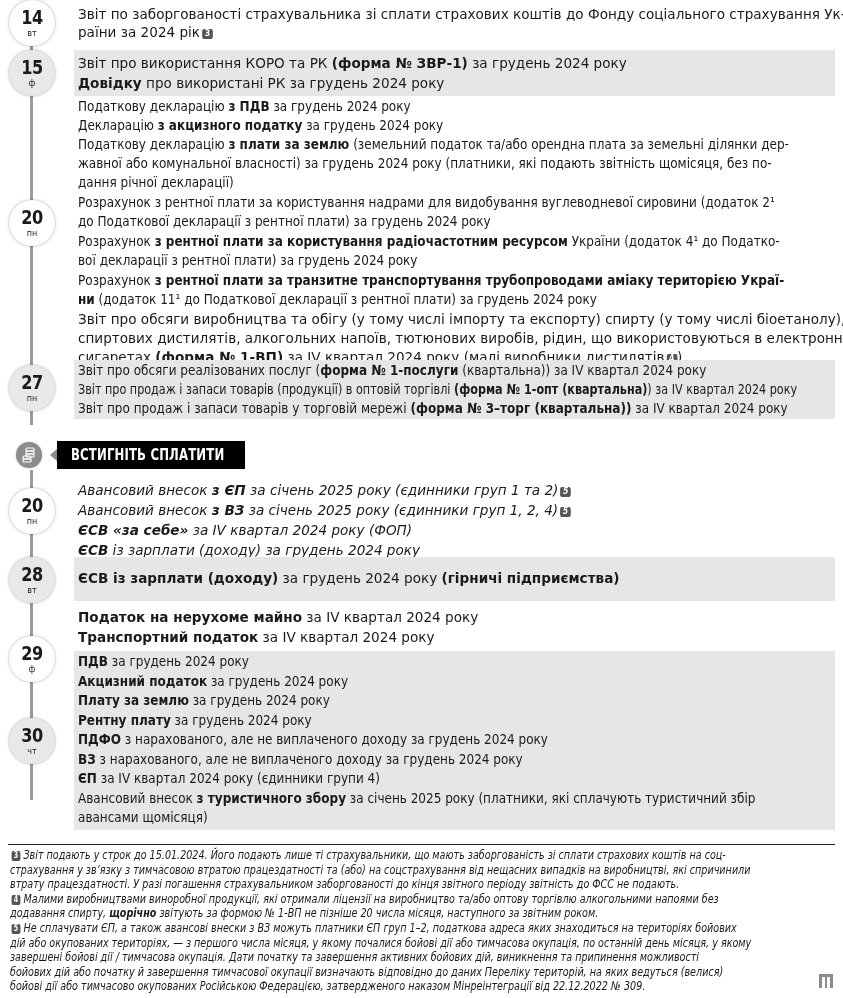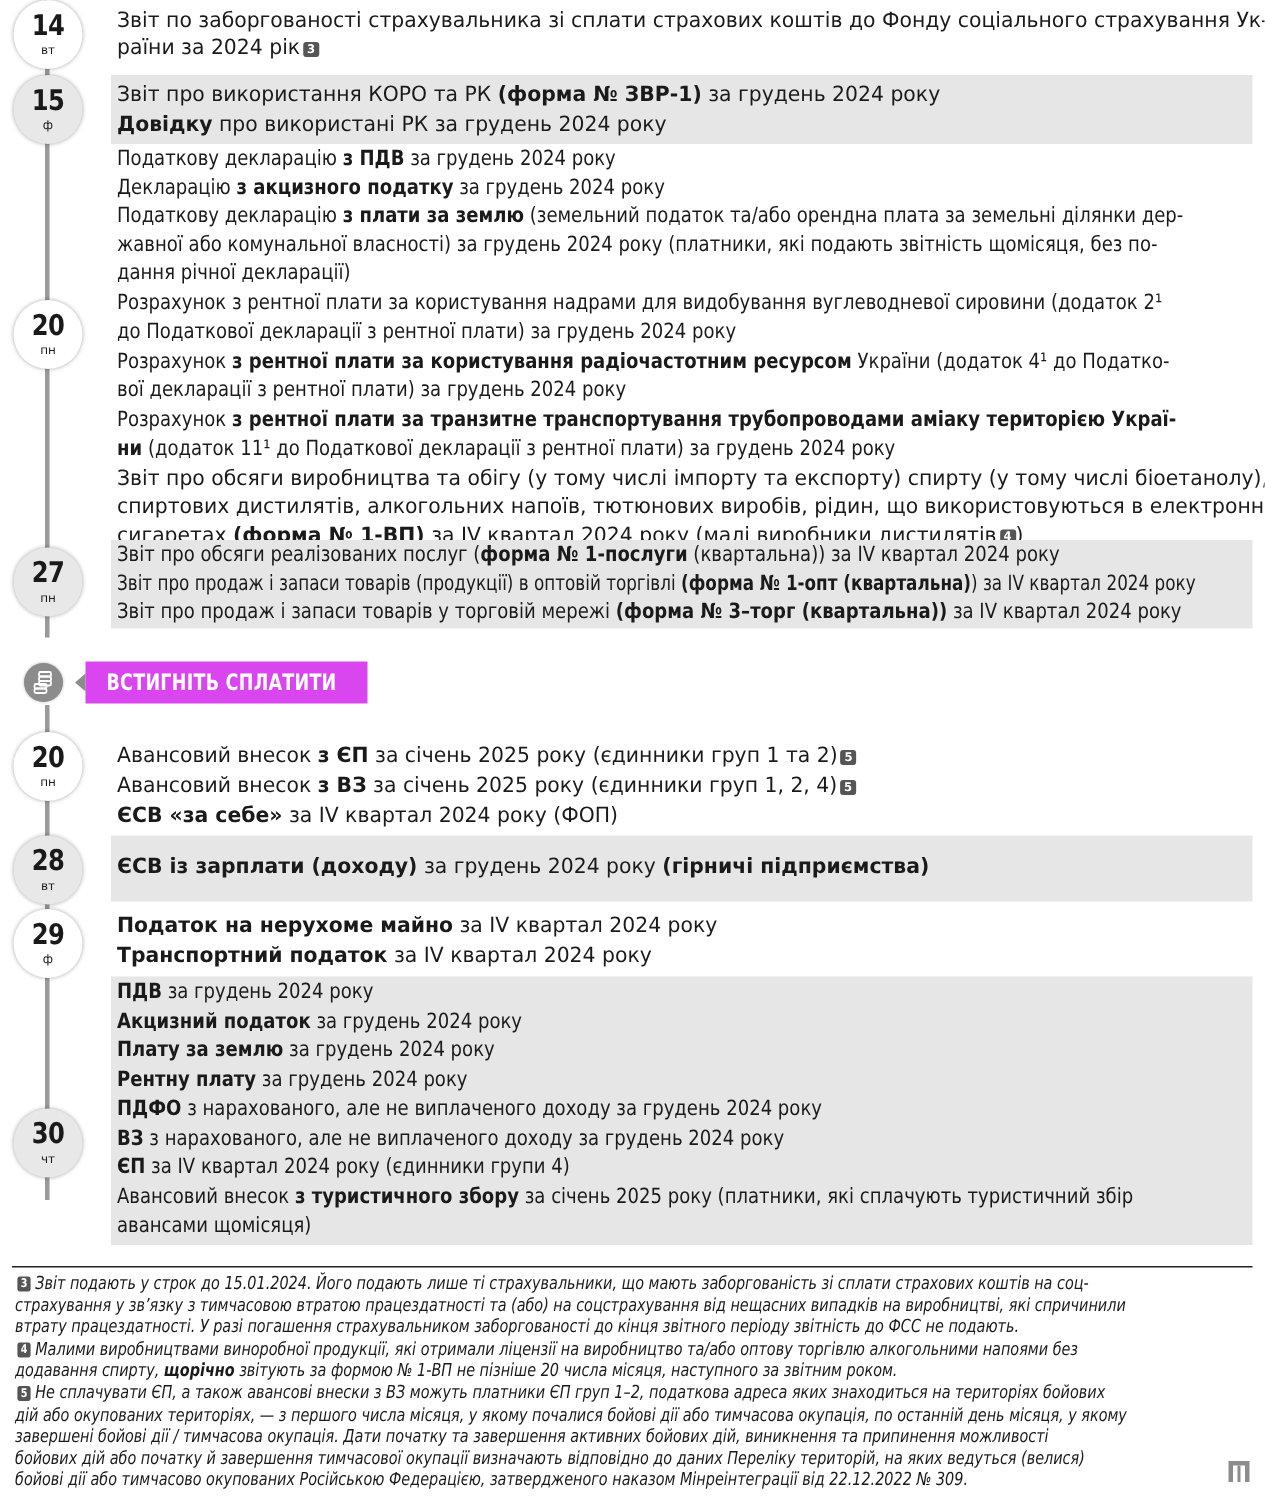--- a/index.html
+++ b/index.html
@@ -18,21 +18,21 @@
           font-family:"DejaVu Sans", sans-serif; transform-origin:left top; }
   .line b { font-weight:bold; }
   .ref { display:inline-block; width:11px; height:10px; background:#555; color:#fff;
          font-size:8px; line-height:10px; text-align:center; font-weight:bold; border-radius:2px;
          vertical-align:1px; margin-left:2px; font-family:"DejaVu Sans", sans-serif; }
   .pay-header { position:absolute; top:440px; left:14px; height:30px; }
   .pay-icon { position:absolute; left:2px; top:2px; width:26px; height:26px; border-radius:50%;
               background:#8c8c8c; box-shadow:0 0 2px rgba(0,0,0,0.3); }
   .pay-arrow { position:absolute; left:36px; top:9px; width:0; height:0;
                border-top:6px solid transparent; border-bottom:6px solid transparent; border-right:7px solid #8c8c8c; }
-  .pay-label { position:absolute; left:43px; top:1px; height:28px; width:188px; background:#d946ef; color:#fff;
+  .pay-label { position:absolute; left:43px; top:1px; height:28px; width:188px; background:#000000; color:#fff;
                font-family:"DejaVu Sans", sans-serif; font-weight:bold; font-size:15px; line-height:28px; padding-left:14px;
                box-sizing:border-box; letter-spacing:0.2px; white-space:nowrap;text-align:right; }
   .pay-label span { display:inline-block; transform:scaleX(0.78); transform-origin:left center; }
   .footnotes { position:absolute; left:8px; right:8px; top:844px; border-top:1.5px solid #222; padding-top:15px; }
   .fn { position:absolute; left:2px; white-space:nowrap; font-style:italic; font-size:12px; line-height:14.5px;
         font-family:"DejaVu Sans", sans-serif; transform-origin:left top; }
   .fn .ref { font-style:normal; }
   .logo { position:absolute; right:10px; bottom:10px; width:14px; height:14px; background:#8c8c8c; }
   .logo:after { content:""; position:absolute; left:3px; top:3px; width:8px; height:11px; background:#fff; }
   .logo:before { content:""; position:absolute; left:6px; top:3px; width:2px; height:11px; background:#8c8c8c; z-index:1; }
@@ -101,21 +101,21 @@
         <rect x="10" y="12" width="8" height="3" rx="1"></rect>
         <rect x="7" y="14" width="8" height="3" rx="1"></rect>
         <rect x="7" y="17" width="8" height="3" rx="1"></rect>
       </g>
     </svg>
   </div>
   <div class="pay-arrow"></div>
   <div class="pay-label"><span>ВСТИГНІТЬ СПЛАТИТИ</span></div>
 </div>
 
-<div class="block" style="top:494px;height:82px;" id="p20">
+<div class="block" style="top:480px;height:82px;font-style:italic;" id="p20">
     <div class="line" style="top: 2px; transform: scaleX(0.97);"><span>Авансовий внесок </span><b>з ЄП</b><span> за січень 2025 року (єдинники груп 1 та 2)</span><span class="ref">5</span></div>
     <div class="line" style="top: 22px; transform: scaleX(0.97);"><span>Авансовий внесок </span><b>з ВЗ</b><span> за січень 2025 року (єдинники груп 1, 2, 4)</span><span class="ref">5</span></div>
     <div class="line" style="top: 42px; transform: scaleX(0.97);"><span></span><b>ЄСВ «за себе»</b><span> за IV квартал 2024 року (ФОП)</span></div>
     <div class="line" style="top: 62px; transform: scaleX(0.97);"><span></span><b>ЄСВ</b><span> із зарплати (доходу) за грудень 2024 року</span></div>
   </div>
 <div class="day" style="top:488px;">
     <span class="num">20</span>
     <span class="wd">пн</span>
   </div>
 
@@ -124,37 +124,37 @@
 </div>
 <div class="day grey" style="top:557px;">
     <span class="num">28</span>
     <span class="wd">вт</span>
   </div>
 
 <div class="block" style="top:606px;height:44px;">
   <div class="line" style="top: 3px; transform: scaleX(0.97);"><b>Податок на нерухоме майно</b><span> за IV квартал 2024 року</span></div>
   <div class="line" style="top: 23px; transform: scaleX(0.97);"><b>Транспортний податок</b><span> за IV квартал 2024 року</span></div>
 </div>
-<div class="day" style="top:606px;">
+<div class="day" style="top:636px;">
     <span class="num">29</span>
     <span class="wd">ф</span>
   </div>
 
 <div class="block shaded" style="top:651px;height:179px;" id="p30">
     <div class="line" style="top: 2px; transform: scaleX(0.86);"><span></span><b>ПДВ</b><span> за грудень 2024 року</span></div>
     <div class="line" style="top: 21.5px; transform: scaleX(0.86);"><span></span><b>Акцизний податок</b><span> за грудень 2024 року</span></div>
     <div class="line" style="top: 41px; transform: scaleX(0.86);"><span></span><b>Плату за землю</b><span> за грудень 2024 року</span></div>
     <div class="line" style="top: 60.5px; transform: scaleX(0.86);"><span></span><b>Рентну плату</b><span> за грудень 2024 року</span></div>
     <div class="line" style="top: 80px; transform: scaleX(0.86);"><span></span><b>ПДФО</b><span> з нарахованого, але не виплаченого доходу за грудень 2024 року</span></div>
     <div class="line" style="top: 99.5px; transform: scaleX(0.86);"><span></span><b>ВЗ</b><span> з нарахованого, але не виплаченого доходу за грудень 2024 року</span></div>
     <div class="line" style="top: 119px; transform: scaleX(0.86);"><span></span><b>ЄП</b><span> за IV квартал 2024 року (єдинники групи 4)</span></div>
     <div class="line" style="top: 138.5px; transform: scaleX(0.86);"><span>Авансовий внесок </span><b>з туристичного збору</b><span> за січень 2025 року (платники, які сплачують туристичний збір</span></div>
     <div class="line" style="top: 158px; transform: scaleX(0.86);"><span>авансами щомісяця)</span><b></b><span></span></div>
   </div>
-<div class="day grey" style="top:718px;margin-top:21px;">
+<div class="day grey" style="top:718px;">
     <span class="num">30</span>
     <span class="wd">чт</span>
   </div>
 
 <div class="footnotes" id="fns" style="height:145px;">
     <div class="fn" style="top: 3px; transform: scaleX(0.8);"><span class="ref">3</span> <span>Звіт подають у строк до 15.01.2024. Його подають лише ті страхувальники, що мають заборгованість зі сплати страхових коштів на соц-</span></div>
     <div class="fn" style="top: 17.6px; transform: scaleX(0.8);"><span>страхування у зв’язку з тимчасовою втратою працездатності та (або) на соцстрахування від нещасних випадків на виробництві, які спричинили</span></div>
     <div class="fn" style="top: 32.2px; transform: scaleX(0.8);"><span>втрату працездатності. У разі погашення страхувальником заборгованості до кінця звітного періоду звітність до ФСС не подають.</span></div>
     <div class="fn" style="top: 46.8px; transform: scaleX(0.8);"><span class="ref">4</span> <span>Малими виробництвами виноробної продукції, які отримали ліцензії на виробництво та/або оптову торгівлю алкогольними напоями без</span></div>
     <div class="fn" style="top: 61.4px; transform: scaleX(0.8);"><span>додавання спирту, </span><b>щорічно</b><span> звітують за формою № 1-ВП не пізніше 20 числа місяця, наступного за звітним роком.</span></div>

